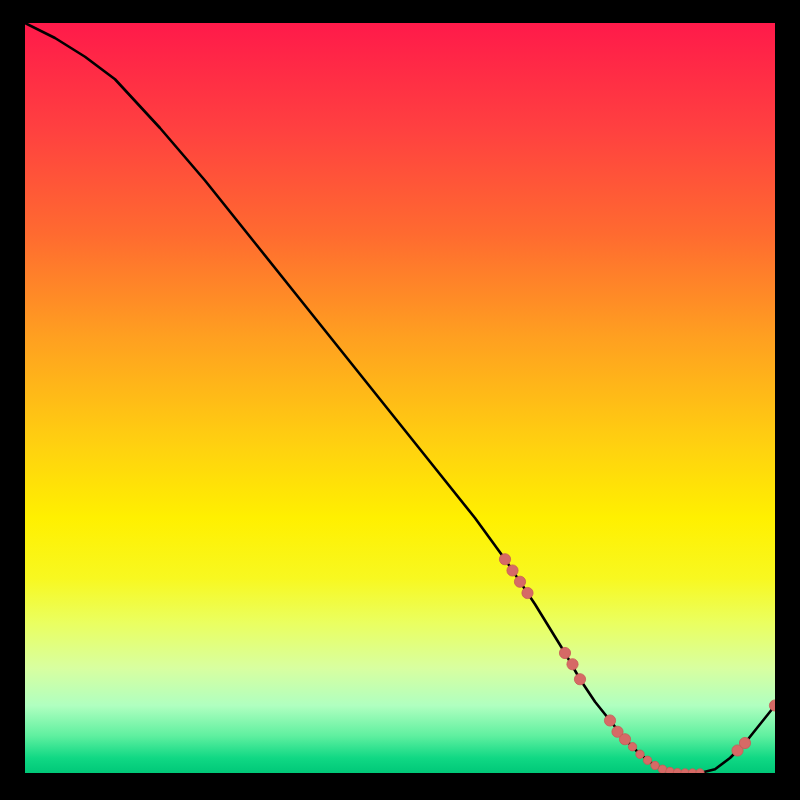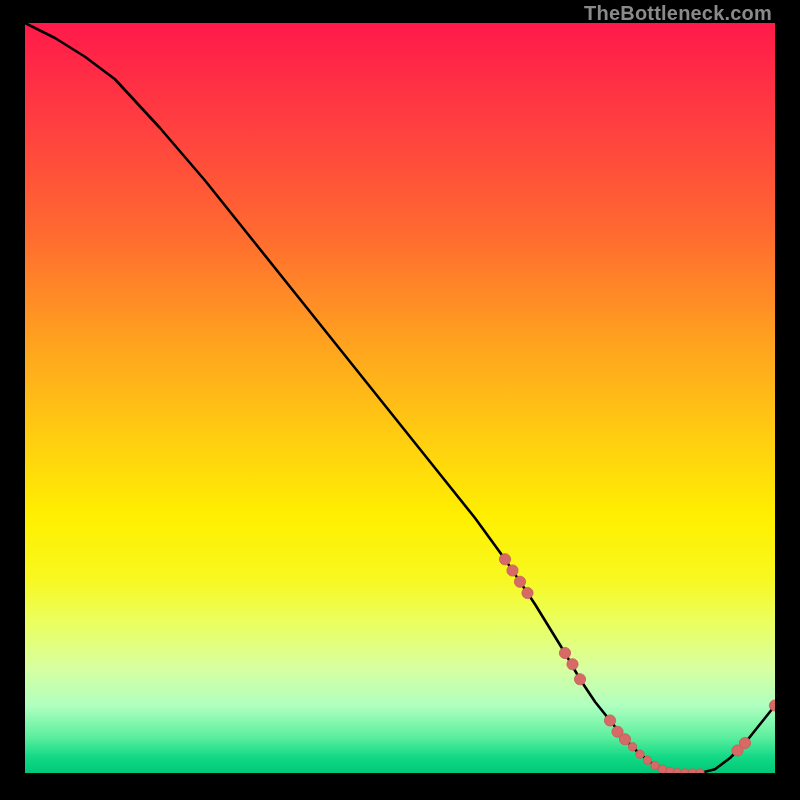--- a/index.html
+++ b/index.html
@@ -44,21 +44,20 @@
     font-weight: 600;
     color: #8a8a8a;
     letter-spacing: 0.2px;
   }
 </style>
 </head>
 <body>
 
 <div class="stage">
   <div class="plot-area"></div>
-  <div class="watermark">TheBottleneck.com</div>
   <svg class="plot-svg" viewBox="0 0 750 750" preserveAspectRatio="none">
     <g id="curve-layer">
         <path d="M0.00 0.00 L30.00 15.00 L60.00 33.75 L90.00 56.25 L135.00 105.00 L180.00 157.50 L225.00 213.75 L270.00 270.00 L315.00 326.25 L360.00 382.50 L405.00 438.75 L450.00 495.00 L480.00 536.25 L510.00 581.25 L540.00 630.00 L555.00 656.25 L570.00 678.75 L585.00 697.50 L600.00 716.25 L615.00 731.25 L630.00 742.50 L645.00 748.50 L660.00 750.00 L675.00 750.00 L690.00 746.25 L705.00 735.00 L720.00 720.00 L735.00 701.25 L750.00 682.50" fill="none" stroke="#000000" stroke-width="2.6" stroke-linejoin="round" stroke-linecap="round"></path>
       </g>
     <g id="marker-layer">
         <circle cx="480.00" cy="536.25" r="5.60" fill="#d66a66" stroke="#c85a56" stroke-width="0.8"></circle>
         <circle cx="487.50" cy="547.50" r="5.60" fill="#d66a66" stroke="#c85a56" stroke-width="0.8"></circle>
         <circle cx="495.00" cy="558.75" r="5.60" fill="#d66a66" stroke="#c85a56" stroke-width="0.8"></circle>
         <circle cx="502.50" cy="570.00" r="5.60" fill="#d66a66" stroke="#c85a56" stroke-width="0.8"></circle>
         <circle cx="540.00" cy="630.00" r="5.60" fill="#d66a66" stroke="#c85a56" stroke-width="0.8"></circle>

